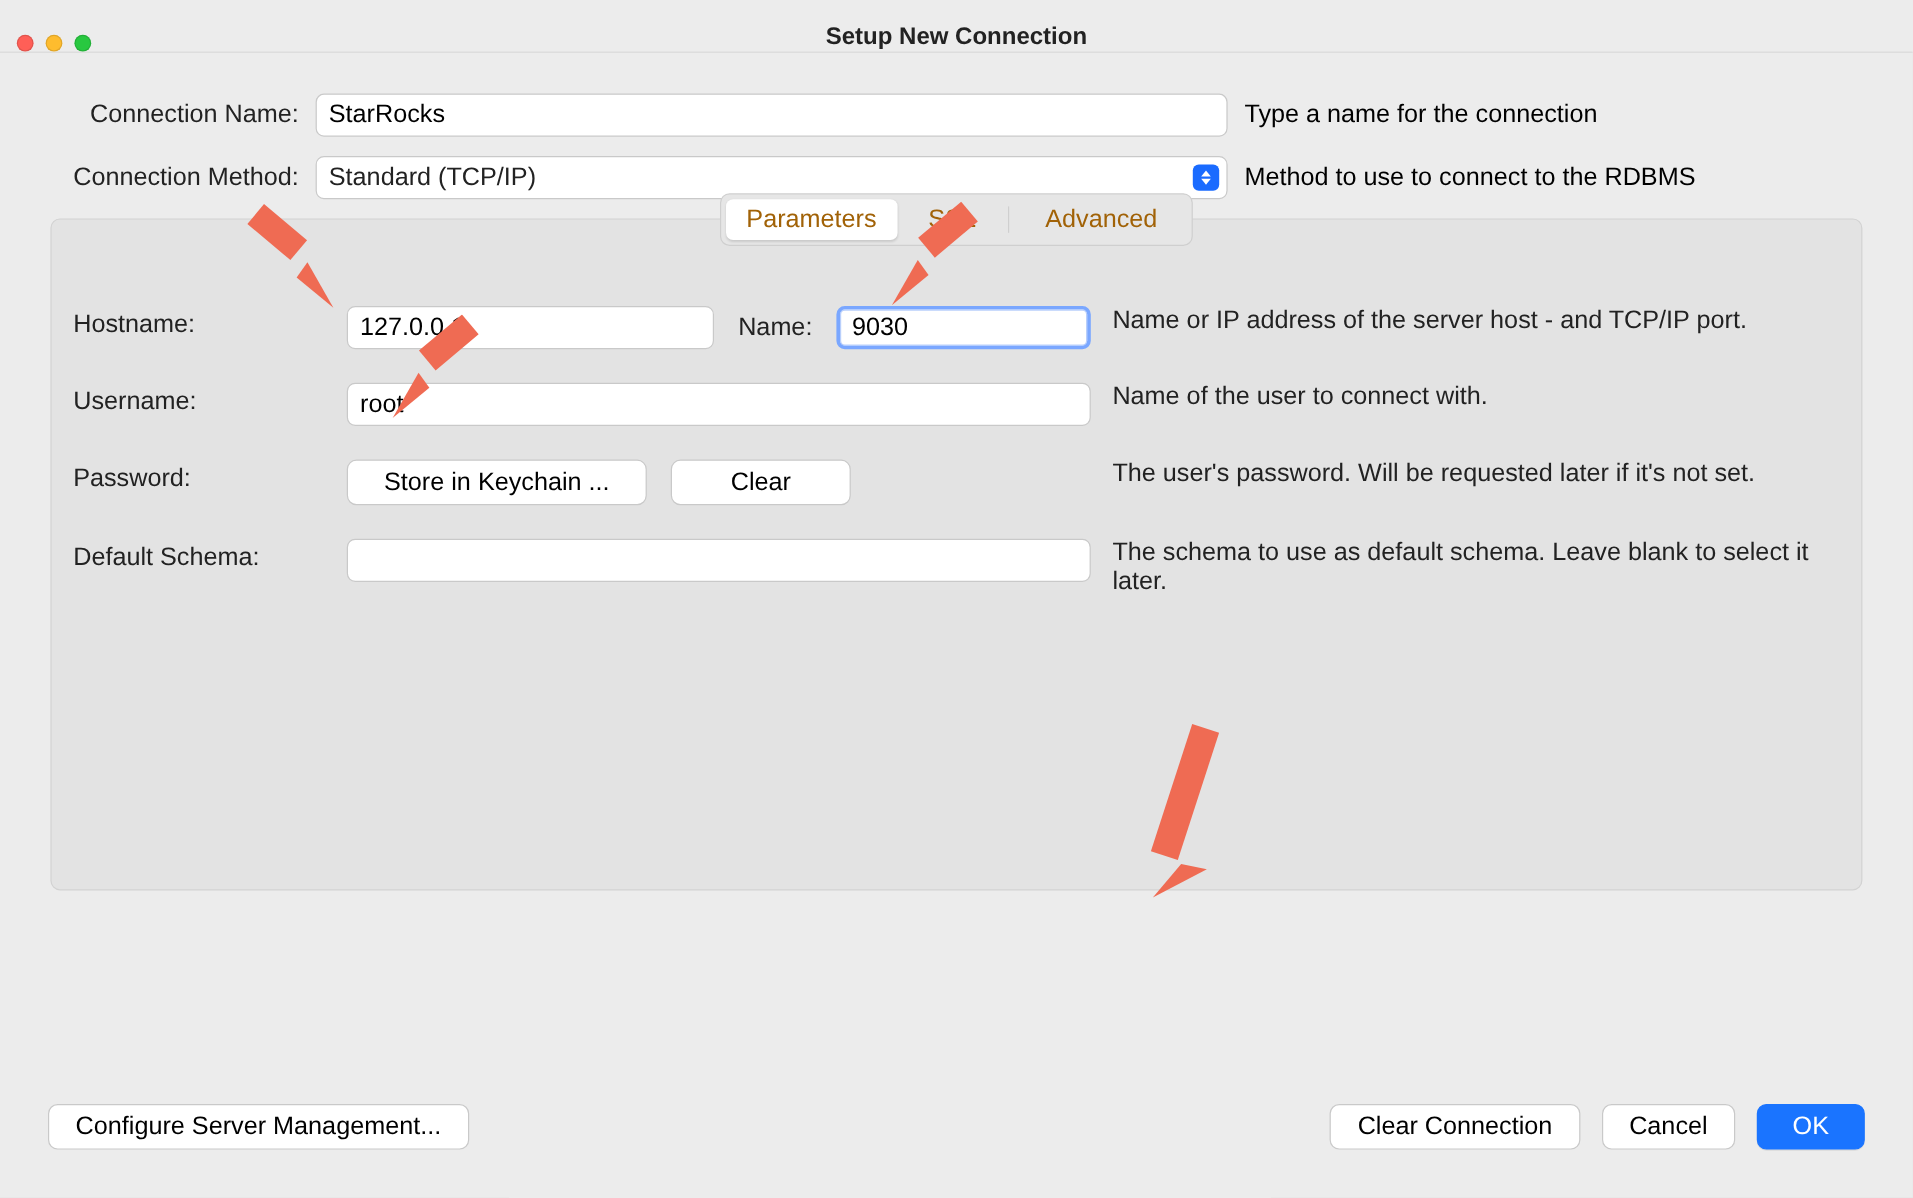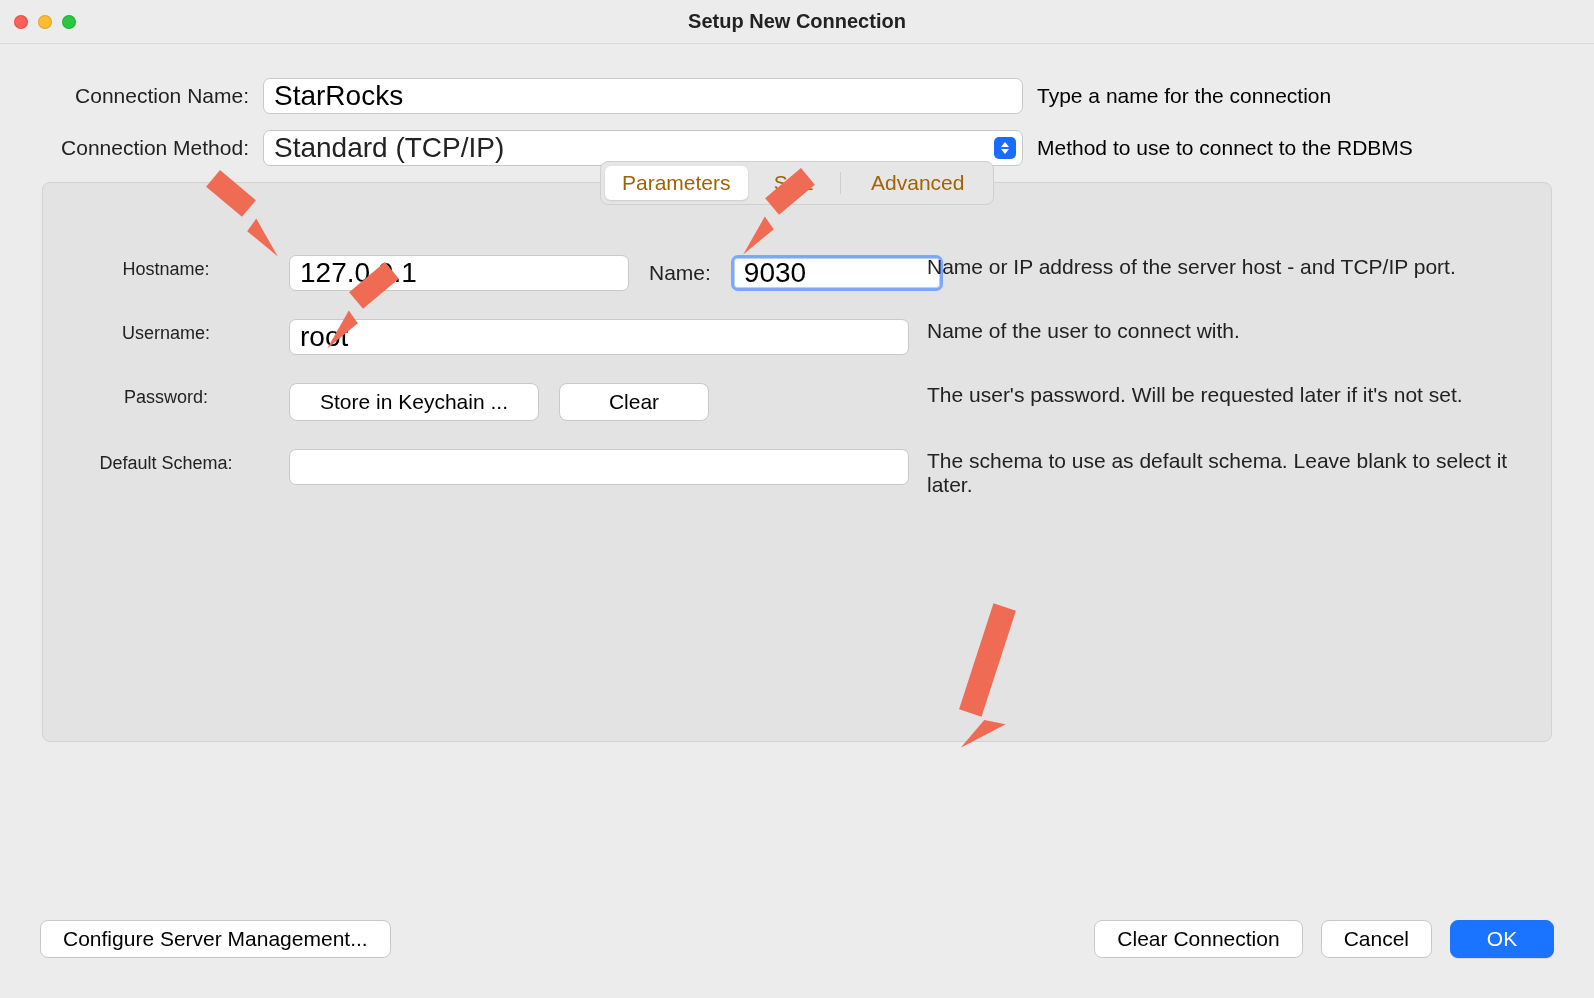--- a/index.html
+++ b/index.html
@@ -13,21 +13,21 @@
     overflow: hidden;
     position: relative;
   }
 
   
   .titlebar {
     height: 44px;
     background: #ececec;
     border-bottom: 1px solid #d9d9d9;
     display: flex;
-    align-items: center;
+    align-items: flex-end;
     padding: 0 14px;
     position: relative;
   }
   .traffic {
     display: flex;
     gap: 10px;
   }
   .traffic .dot {
     width: 14px; height: 14px; border-radius: 50%;
     box-shadow: inset 0 0 0 1px rgba(0,0,0,.12);
@@ -48,21 +48,21 @@
     grid-template-columns: 215px 760px 1fr;
     column-gap: 14px;
     align-items: center;
     margin-bottom: 16px;
   }
   .toprow .lbl { text-align: right; font-size: 21px; }
   .helper { font-size: 21px; color: #000000; }
 
   input[type="text"], .select {
     width: 100%;
-    font-size: 28px;
+    font-size: 21px;
     padding: 4px 10px;
     border: 1px solid #c9c9c9;
     border-radius: 7px;
     background: #fff;
     height: 36px;
   }
 
   .select {
     display: flex; align-items: center; justify-content: space-between;
     padding-right: 6px;
@@ -128,21 +128,21 @@
   }
 
   
   .prow {
     display: grid;
     grid-template-columns: 210px 620px 1fr;
     column-gap: 18px;
     align-items: flex-start;
     margin-bottom: 28px;
   }
-  .prow .lbl { text-align: center; font-size: 18px; padding-top: 4px; }
+  .prow .lbl { text-align: left; font-size: 21px; padding-top: 4px; }
   .prow .ctrl { display: flex; align-items: center; gap: 20px; }
   .prow .desc { font-size: 21px; }
 
   .hostport { display: flex; gap: 18px; align-items: center; width: 100%; }
   .hostport input.host { width: 340px; }
   .hostport .portlbl { font-size: 21px; }
   .hostport input.port {
     width: 212px;
     border: 3px solid #7aa7ff;
     box-shadow: 0 0 0 1px #b9cffb inset;
@@ -286,14 +286,14 @@
       </svg>
   </div>
 
 </div>
 
 <div class="footer">
   <button class="btn">Configure Server Management...</button>
   <div class="spacer"></div>
   <button class="btn">Clear Connection</button>
   <button class="btn">Cancel</button>
-  <button class="btn primary" style="width:104px">OK</button>
+  <button class="btn primary" style="width:90px">OK</button>
 </div>
 
 </body></html>

